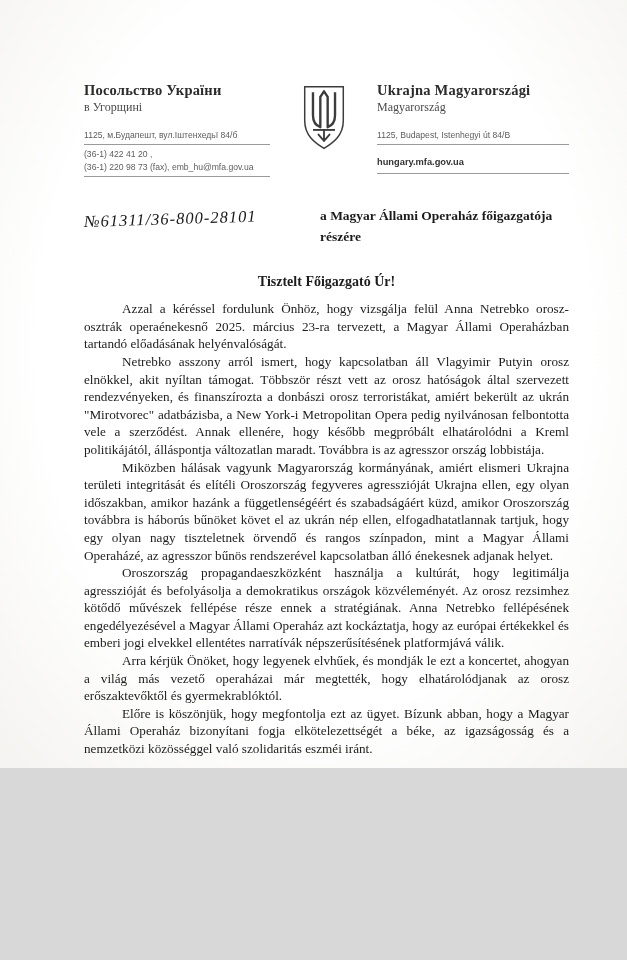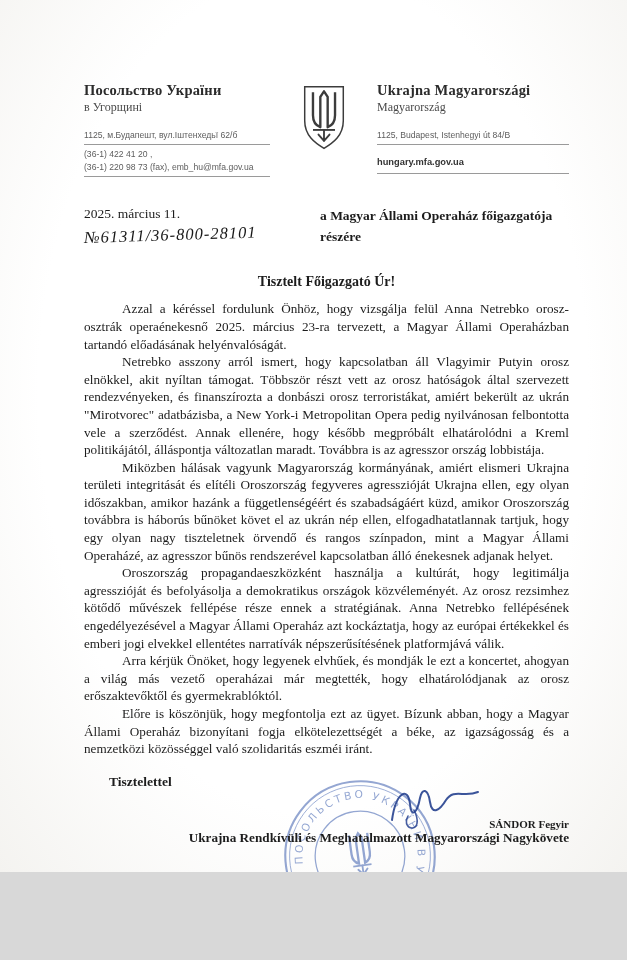--- a/index.html
+++ b/index.html
@@ -1,18 +1,18 @@
 <!DOCTYPE html>
 <html><head>
 <meta charset="utf-8">
 <style>
   html,body { margin:0; padding:0; background:#d8d8d8; }
   .page {
     position:relative;
-    width:627px; height:872px;
+    width:627px; height:768px;
     margin:0 auto;
     background:radial-gradient(ellipse at 50% 45%, #ffffff 62%, #f4f3f0 100%);
     font-family:"Liberation Serif","DejaVu Serif",serif;
     color:#1c1c1c;
     overflow:hidden;
     box-sizing:border-box;
     padding:82px 58px 0 84px;
   }
   
   .letterhead { display:flex; justify-content:space-between; align-items:flex-start; }
@@ -81,21 +81,21 @@
 <body>
 
 <div class="page">
 
   <div class="letterhead">
 
     <div class="head-col left">
       <div class="h-title">Посольство України</div>
       <div class="h-sub">в Угорщині</div>
       <div class="addr-gap"></div>
-      <div class="h-small">1125, м.Будапешт, вул.Іштенхедьї 62/б</div>
+      <div class="h-small">1125, м.Будапешт, вул.Іштенхедьї 84/б</div>
       <hr class="rule">
       <div class="h-small">(36-1) 422 41 20 ,</div>
       <div class="h-small">(36-1) 220 98 73 (fax), emb_hu@mfa.gov.ua</div>
       <hr class="rule">
     </div>
 
     <div class="emblem-box">
       <svg width="46" height="68" viewBox="0 0 50 74">
         <path d="M4 3 H46 V40 C46 56 35 64 25 70 C15 64 4 56 4 40 Z" fill="none" stroke="#3c3c3c" stroke-width="1.6"></path>
         <path d="M13 9 V34 Q13 44 21 47 V14 L25 8 L29 14 V47 Q37 44 37 34 V9" fill="none" stroke="#3c3c3c" stroke-width="2.6" stroke-linejoin="round"></path>
@@ -111,21 +111,20 @@
       <div class="h-small">1125, Budapest, Istenhegyi út 84/B</div>
       <hr class="rule">
       <div class="addr-gap" style="height:8px"></div>
       <div class="h-small bold">hungary.mfa.gov.ua</div>
       <hr class="rule">
     </div>
   </div>
 
   <div class="meta-row">
     <div class="date-col">
-      <div class="date-line">2025. március 11.</div>
       <div class="ref-hand">№61311/36-800-28101</div>
     </div>
     <div class="recipient">
       <div>a Magyar Állami Operaház főigazgatója</div>
       <div>részére</div>
     </div>
   </div>
 
   <div class="salutation">Tisztelt Főigazgató Úr!</div>
 

